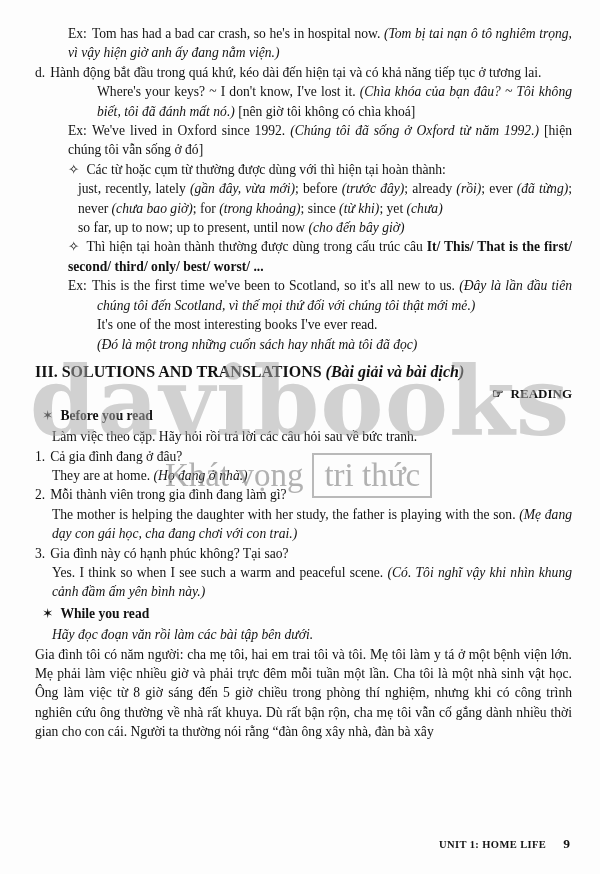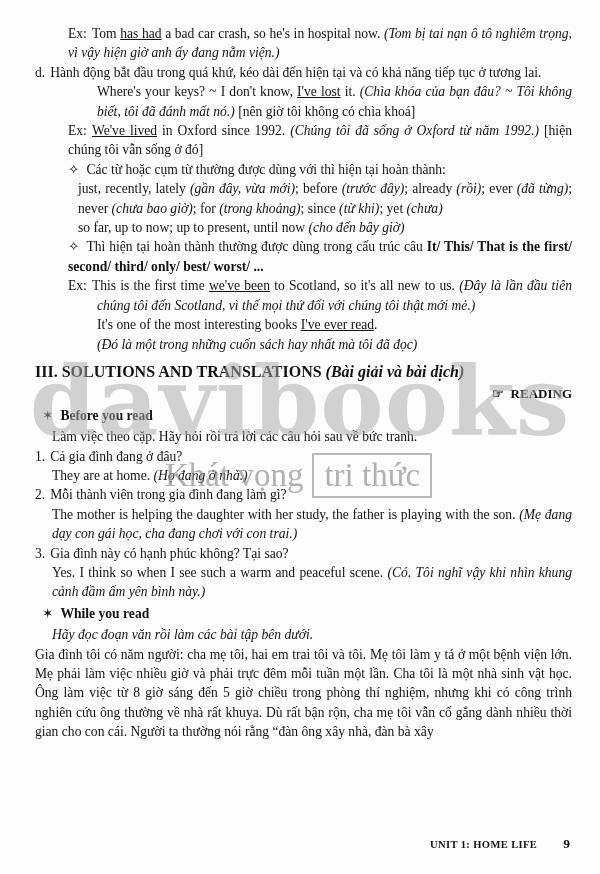--- a/index.html
+++ b/index.html
@@ -14,21 +14,21 @@
   }
   .page { width: 100%; height: 100%; position: relative; }
   .content {
     position: relative; z-index: 1;
     padding: 24px 28px 0 35px;
     line-height: 19.4px;
   }
   .blk { margin: 0; text-align: justify; }
   .run.r { font-style: normal; }
   .run.i { font-style: italic; }
-  .run.u { text-decoration: underline; }
+  .run.u { }
   .run.b { font-weight: 700; }
   .run.bi { font-weight: 700; font-style: italic; }
   .label { margin-right: 5px; }
   .marker { margin-right: 7px; }
 
   .ex { margin-left: 33px; }
   .ex.hang { padding-left: 29px; text-indent: -29px; }
   .sub { margin-left: 62px; }
   .item-d { padding-left: 17px; text-indent: -17px; }
   .bullet { margin-left: 33px; }
@@ -60,21 +60,21 @@
     font-size: 33px; line-height: 1.25;
     color: rgba(130,130,130,0.62);
   }
   .wm-box {
     border: 2px solid rgba(130,130,130,0.55);
     padding: 0 10px; margin-left: 9px;
     display: inline-block;
   }
   .footer {
     position: absolute; right: 30px; bottom: 22px; left: 13px;
-    display: flex; justify-content: flex-end; align-items: baseline; gap: 26px;
+    display: flex; justify-content: flex-end; align-items: baseline; gap: 17px;
     z-index: 2;
   }
   .footer-unit { font-weight: 700; font-size: 10.5px; letter-spacing: 0.4px; }
   .footer-page { font-weight: 700; font-size: 13.5px; }
 </style>
 </head>
 <body>
 
 <div class="page">
 

